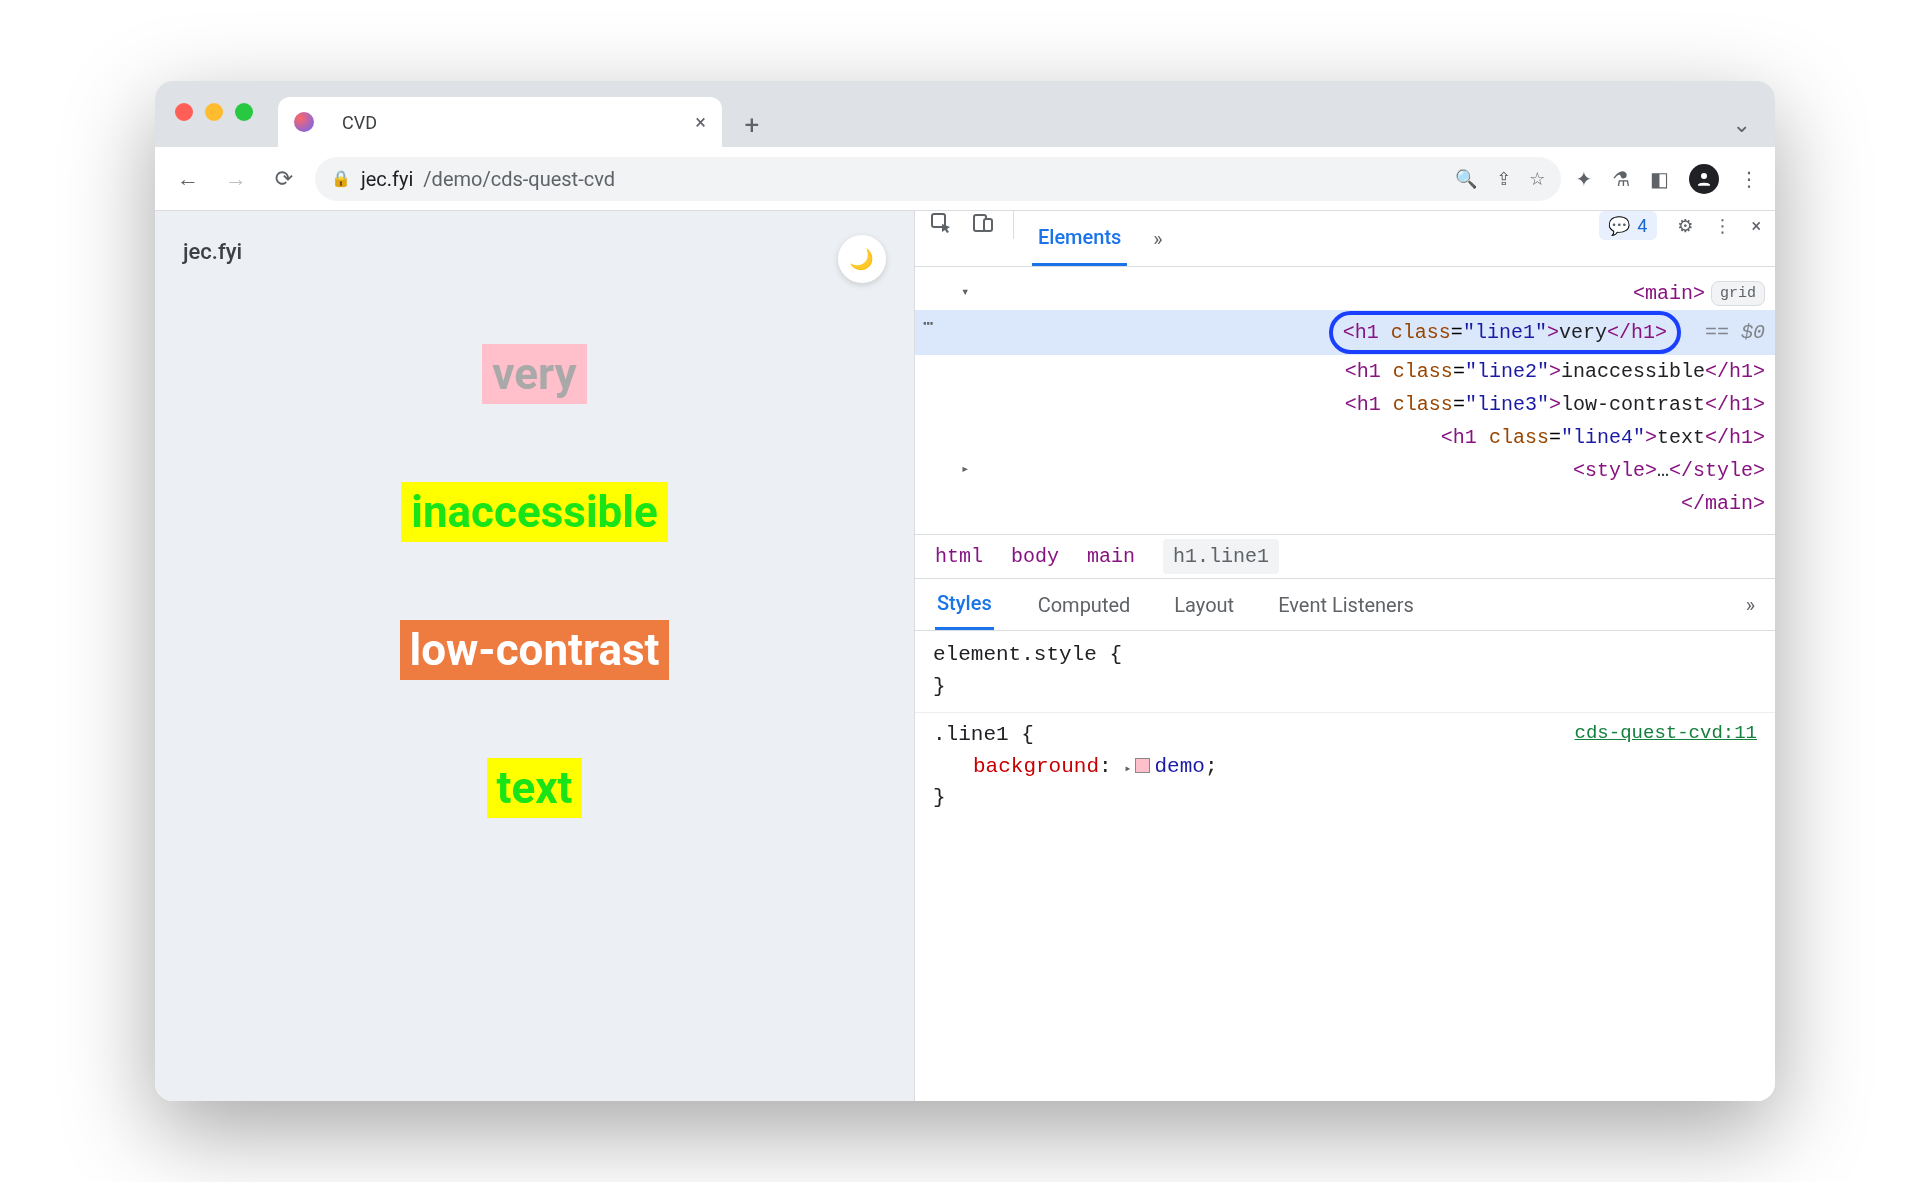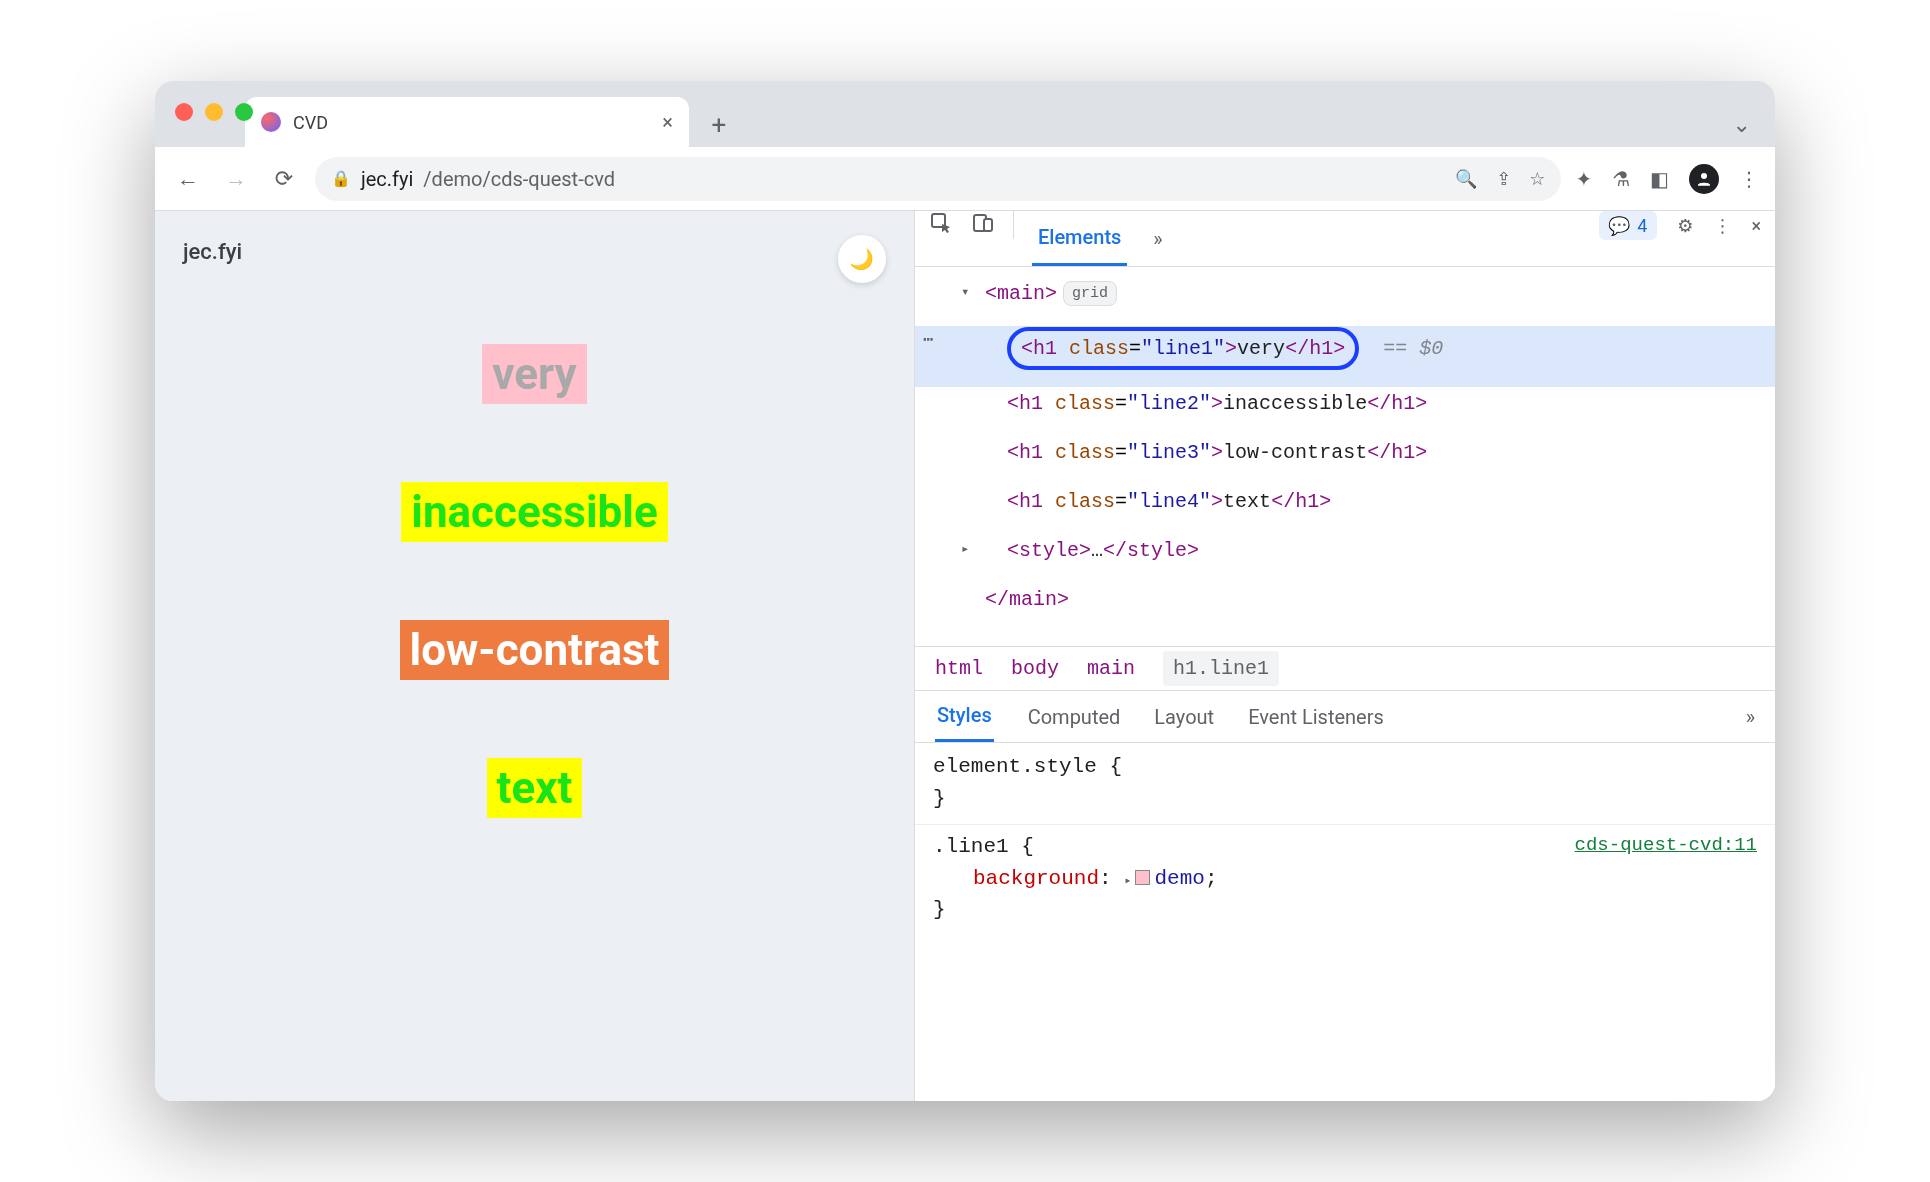--- a/index.html
+++ b/index.html
@@ -22,22 +22,22 @@
 }
 
 
 .tabbar {
   height: 66px; background:#dee1e6; display:flex; align-items:flex-end; padding:0 14px;
   position:relative;
 }
 .traffic { position:absolute; left:20px; top:22px; display:flex; gap:12px;}
 .traffic span { width:18px; height:18px; border-radius:50%; display:block;}
 .t-close{background:#ff5f57;} .t-min{background:#febc2e;} .t-max{background:#28c840;}
-.tab { margin-left:76px; background:#fff; border-radius:12px 12px 0 0; height:50px; width:444px;
-  display:flex; align-items:center; padding:0 16px; gap:12px; font-size:18px; color:#3c4043;}
+.tab { margin-left:109px; background:#fff; border-radius:12px 12px 0 0; height:50px; width:444px;
+  display:flex; align-items:center; padding:0 16px; gap:28px; font-size:18px; color:#3c4043;}
 .tab .favicon{ width:20px; height:20px; border-radius:50%; background: radial-gradient(circle at 30% 30%, #f66, #66f); }
 .tab .x{ margin-left:auto; font-size:20px; color:#5f6368;}
 .newtab{ width:44px; height:44px; display:flex; align-items:center;justify-content:center; font-size:26px; color:#5f6368; margin-left:8px;}
 .tabchev{ margin-left:auto; margin-right:10px; font-size:22px; color:#5f6368; padding-bottom:10px;}
 
 
 .toolbar{ height:64px; background:#fff; border-bottom:1px solid #dadce0; display:flex; align-items:center; padding:0 16px; gap:14px;}
 .navbtn{ width:34px; height:34px; display:flex;align-items:center;justify-content:center; color:#5f6368; font-size:22px;}
 .navbtn.disabled{ color:#bdc1c6;}
 .addr{ flex:1; height:44px; background:#f1f3f4; border-radius:22px; display:flex; align-items:center; padding:0 16px; gap:10px; color:#202124; font-size:20px;}
@@ -63,38 +63,38 @@
 
 .devtools{ flex:1; display:flex; flex-direction:column; min-width:0; background:#fff;}
 .dt-top{ height:56px; border-bottom:1px solid #dadce0; display:flex; align-items:flex-start; padding:0 14px; gap:18px; color:#5f6368; font-size:18px;}
 .dt-top .tabs{ display:flex; gap:20px; align-items:center;}
 .dt-top .tabs .tabitem{ padding:14px 6px; font-size:20px; color:#5f6368;}
 .dt-top .tabs .tabitem.active{ color:#1a73e8; border-bottom:3px solid #1a73e8; font-weight:500;}
 .dt-right{ margin-left:auto; display:flex; gap:20px; align-items:center;}
 .issuepill{ background:#e8f0fe;color:#1967d2; border-radius:6px; padding:4px 10px; display:flex;align-items:center;gap:6px; font-size:18px;}
 
 .dom{ padding:10px 0 14px 0; border-bottom:1px solid #dadce0; font-size:20px; line-height:1.55; overflow:hidden;}
-.dom .row{ padding:1px 10px 17px 70px; white-space:nowrap; position:relative;}
+.dom .row{ padding:1px 10px 1px 70px; white-space:nowrap; position:relative;text-align:right;}
 .dom .row.sel{ background:#dbe8fb;}
 .dom .twisty::before{ content:"▾"; position:absolute; left:46px; color:#5f6368; font-size:14px; top:5px;}
 .dom .twisty.closed::before{ content:"▸";}
 .dom .row.sub{ padding-left:92px;}
 .dom .tag{ color:#881280;}
 .dom .attrn{ color:#994500;}
 .dom .attrv{ color:#1a1aa6;}
 .dom .txt{ color:#202124;}
 .dom .badge{ display:inline-block; background:#f1f3f4; border:1px solid #dadce0; border-radius:8px; padding:0 8px; font-size:15px; color:#5f6368; margin-left:6px; vertical-align:2px;}
 .dom .eqref{ color:#80868b; font-style:italic; margin-left:12px;}
 .dom .ellipsis{ position:absolute; left:8px; color:#5f6368; font-size:18px;}
 .highlight-ring{ border:4px solid #1a3fff; border-radius:22px; padding:2px 10px; display:inline-block; }
 
 .crumbs{ height:44px; border-bottom:1px solid #dadce0; display:flex; align-items:center; gap:28px; padding:0 20px; font-size:20px; color:#881280;}
 .crumbs .sel{ background:#f1f3f4; padding:6px 10px; border-radius:4px; color:#5f6368;}
 
-.stabs{ height:52px; border-bottom:1px solid #dadce0; display:flex; align-items:center; gap:34px; padding:0 20px; font-size:20px; color:#5f6368;}
+.stabs{ height:52px; border-bottom:1px solid #dadce0; display:flex; align-items:center; gap:44px; padding:0 20px; font-size:20px; color:#5f6368;}
 .stabs .active{ color:#1a73e8; border-bottom:3px solid #1a73e8; padding:12px 2px; font-weight:500;}
 
 .filterbar{ height:50px; border-bottom:1px solid #dadce0; display:flex; align-items:center; padding:0 14px; gap:12px; color:#5f6368; font-size:20px;}
 .filterbar input{ border:none; outline:none; font-size:20px; color:#5f6368; background:transparent; width:320px;}
 .filterbar .ractions{ margin-left:auto; display:flex; gap:20px; align-items:center; font-size:20px;}
 
 .styles{ padding:8px 18px; font-size:21px; line-height:1.5; color:#202124;}
 .styles .rule{ margin-bottom:10px; position:relative;}
 .styles .selector{ color:#202124;}
 .styles .prop{ padding-left:40px;}

